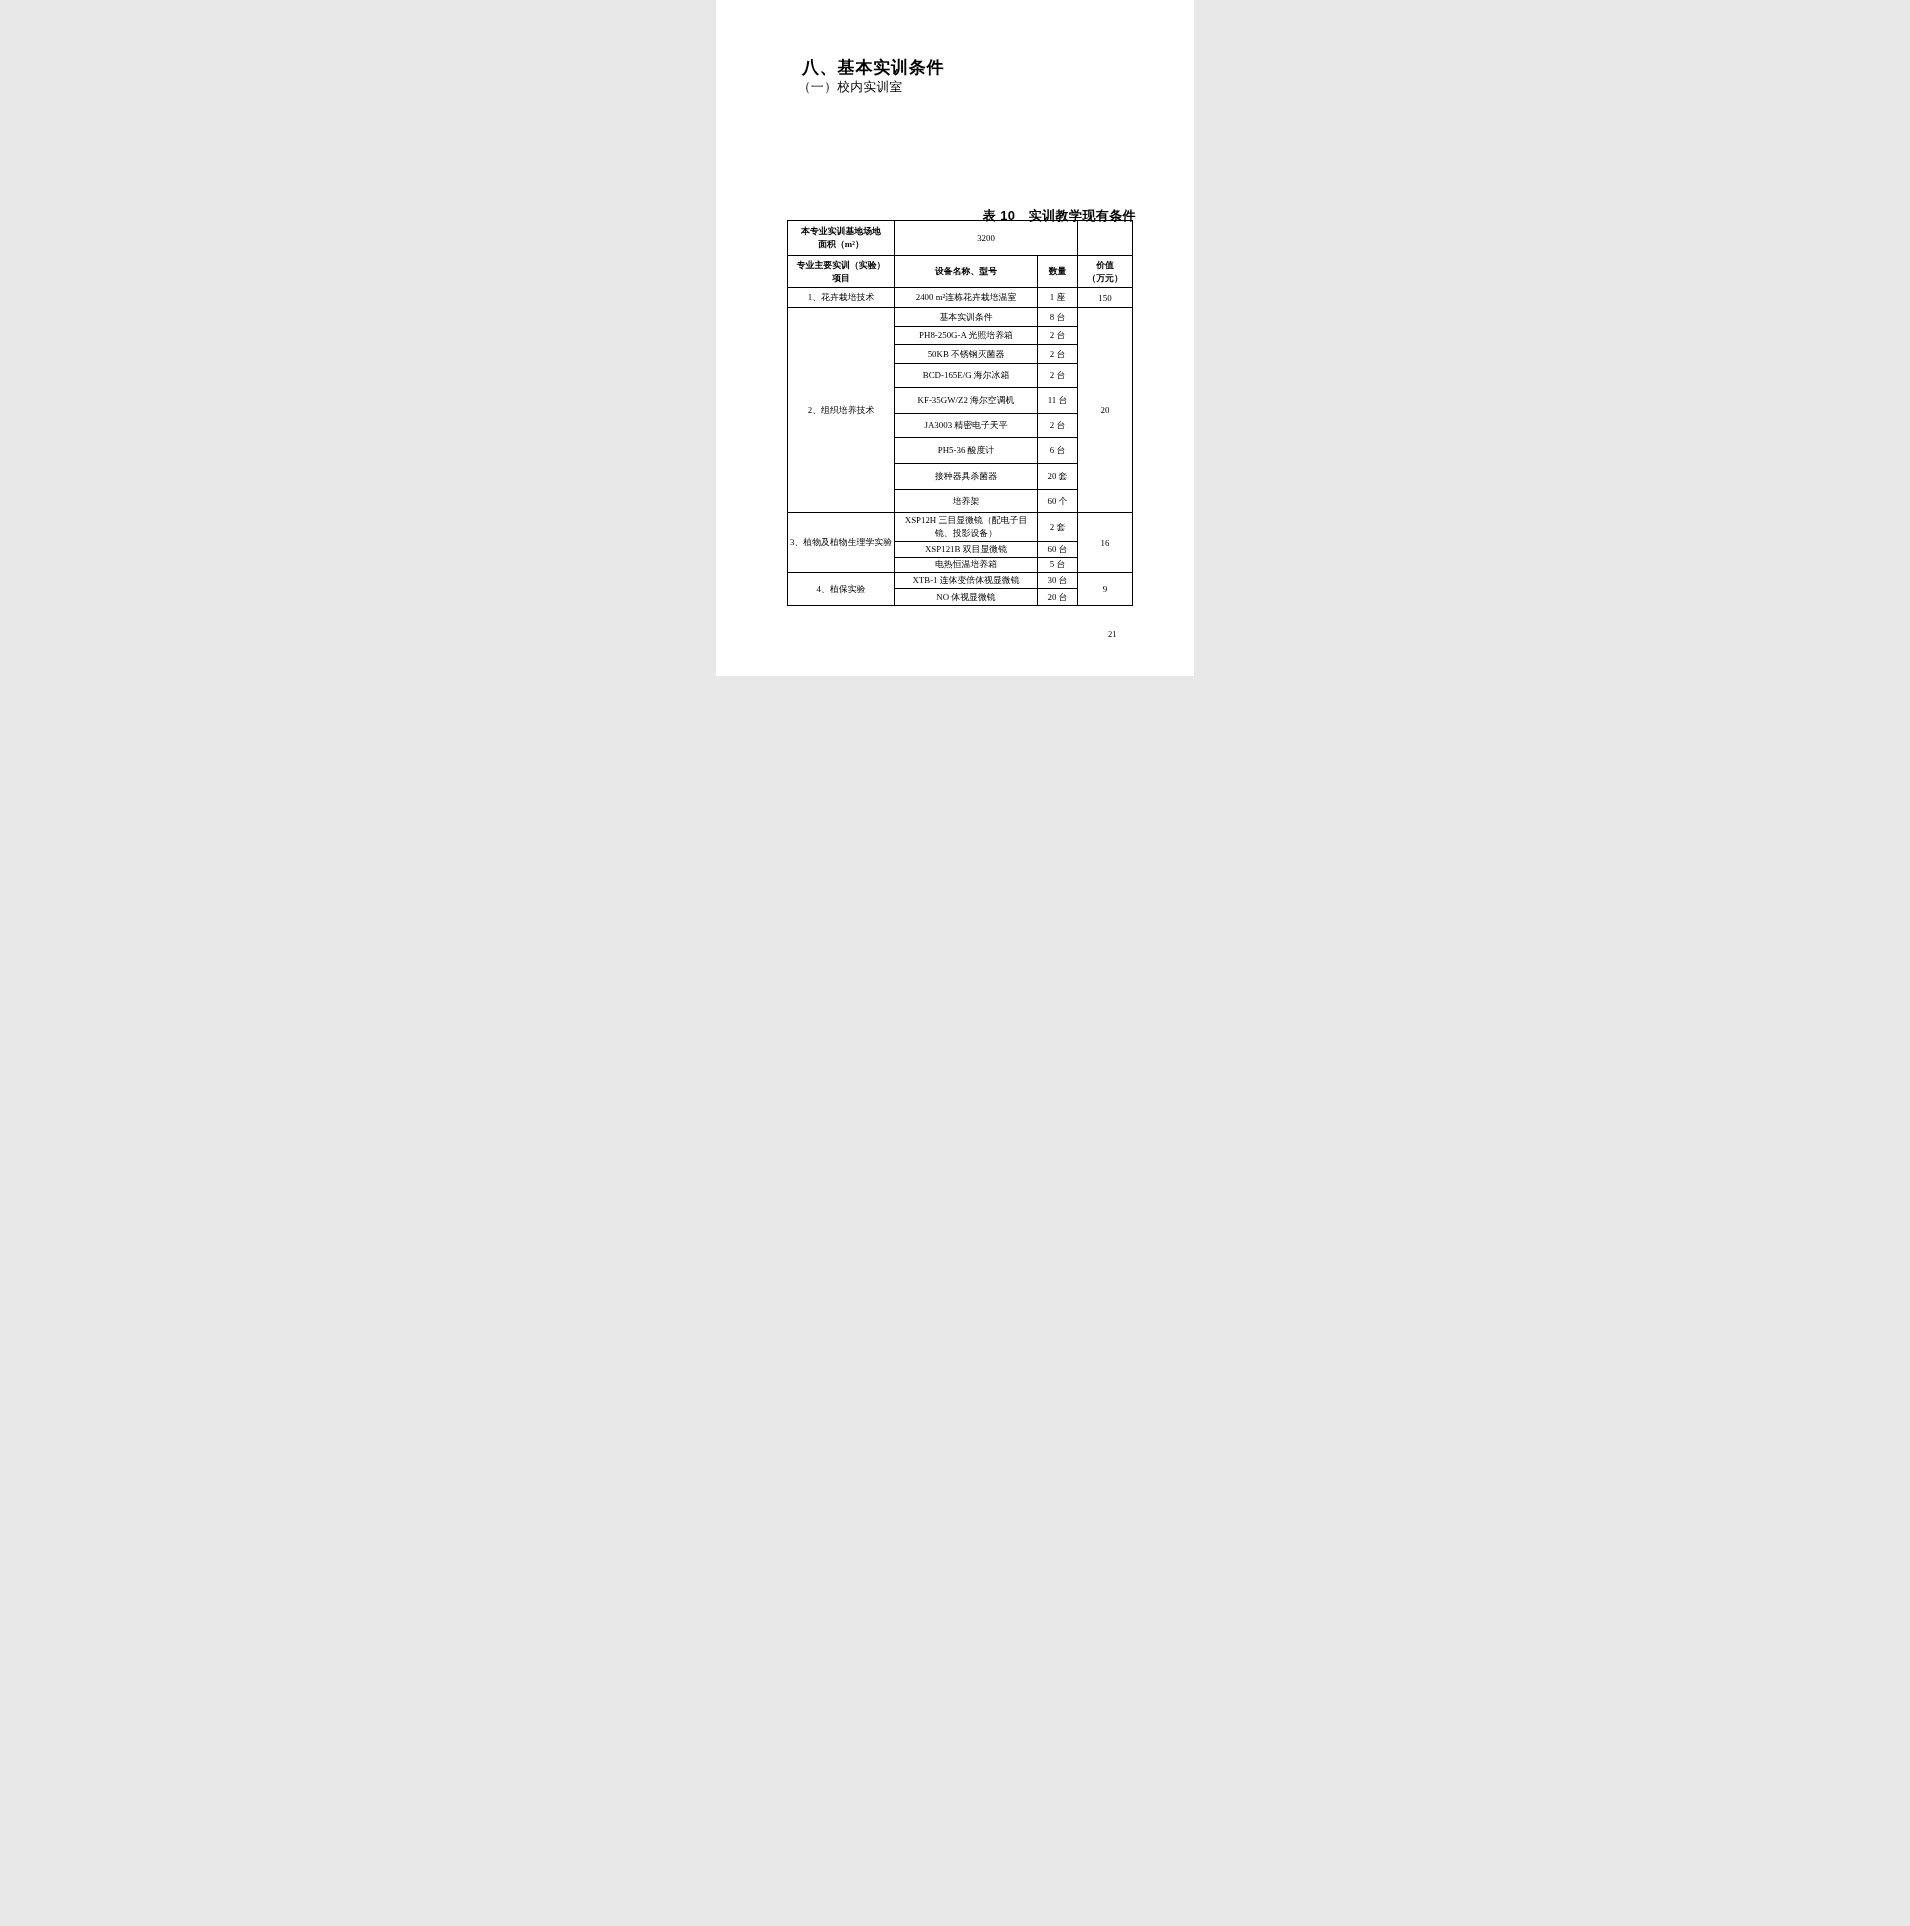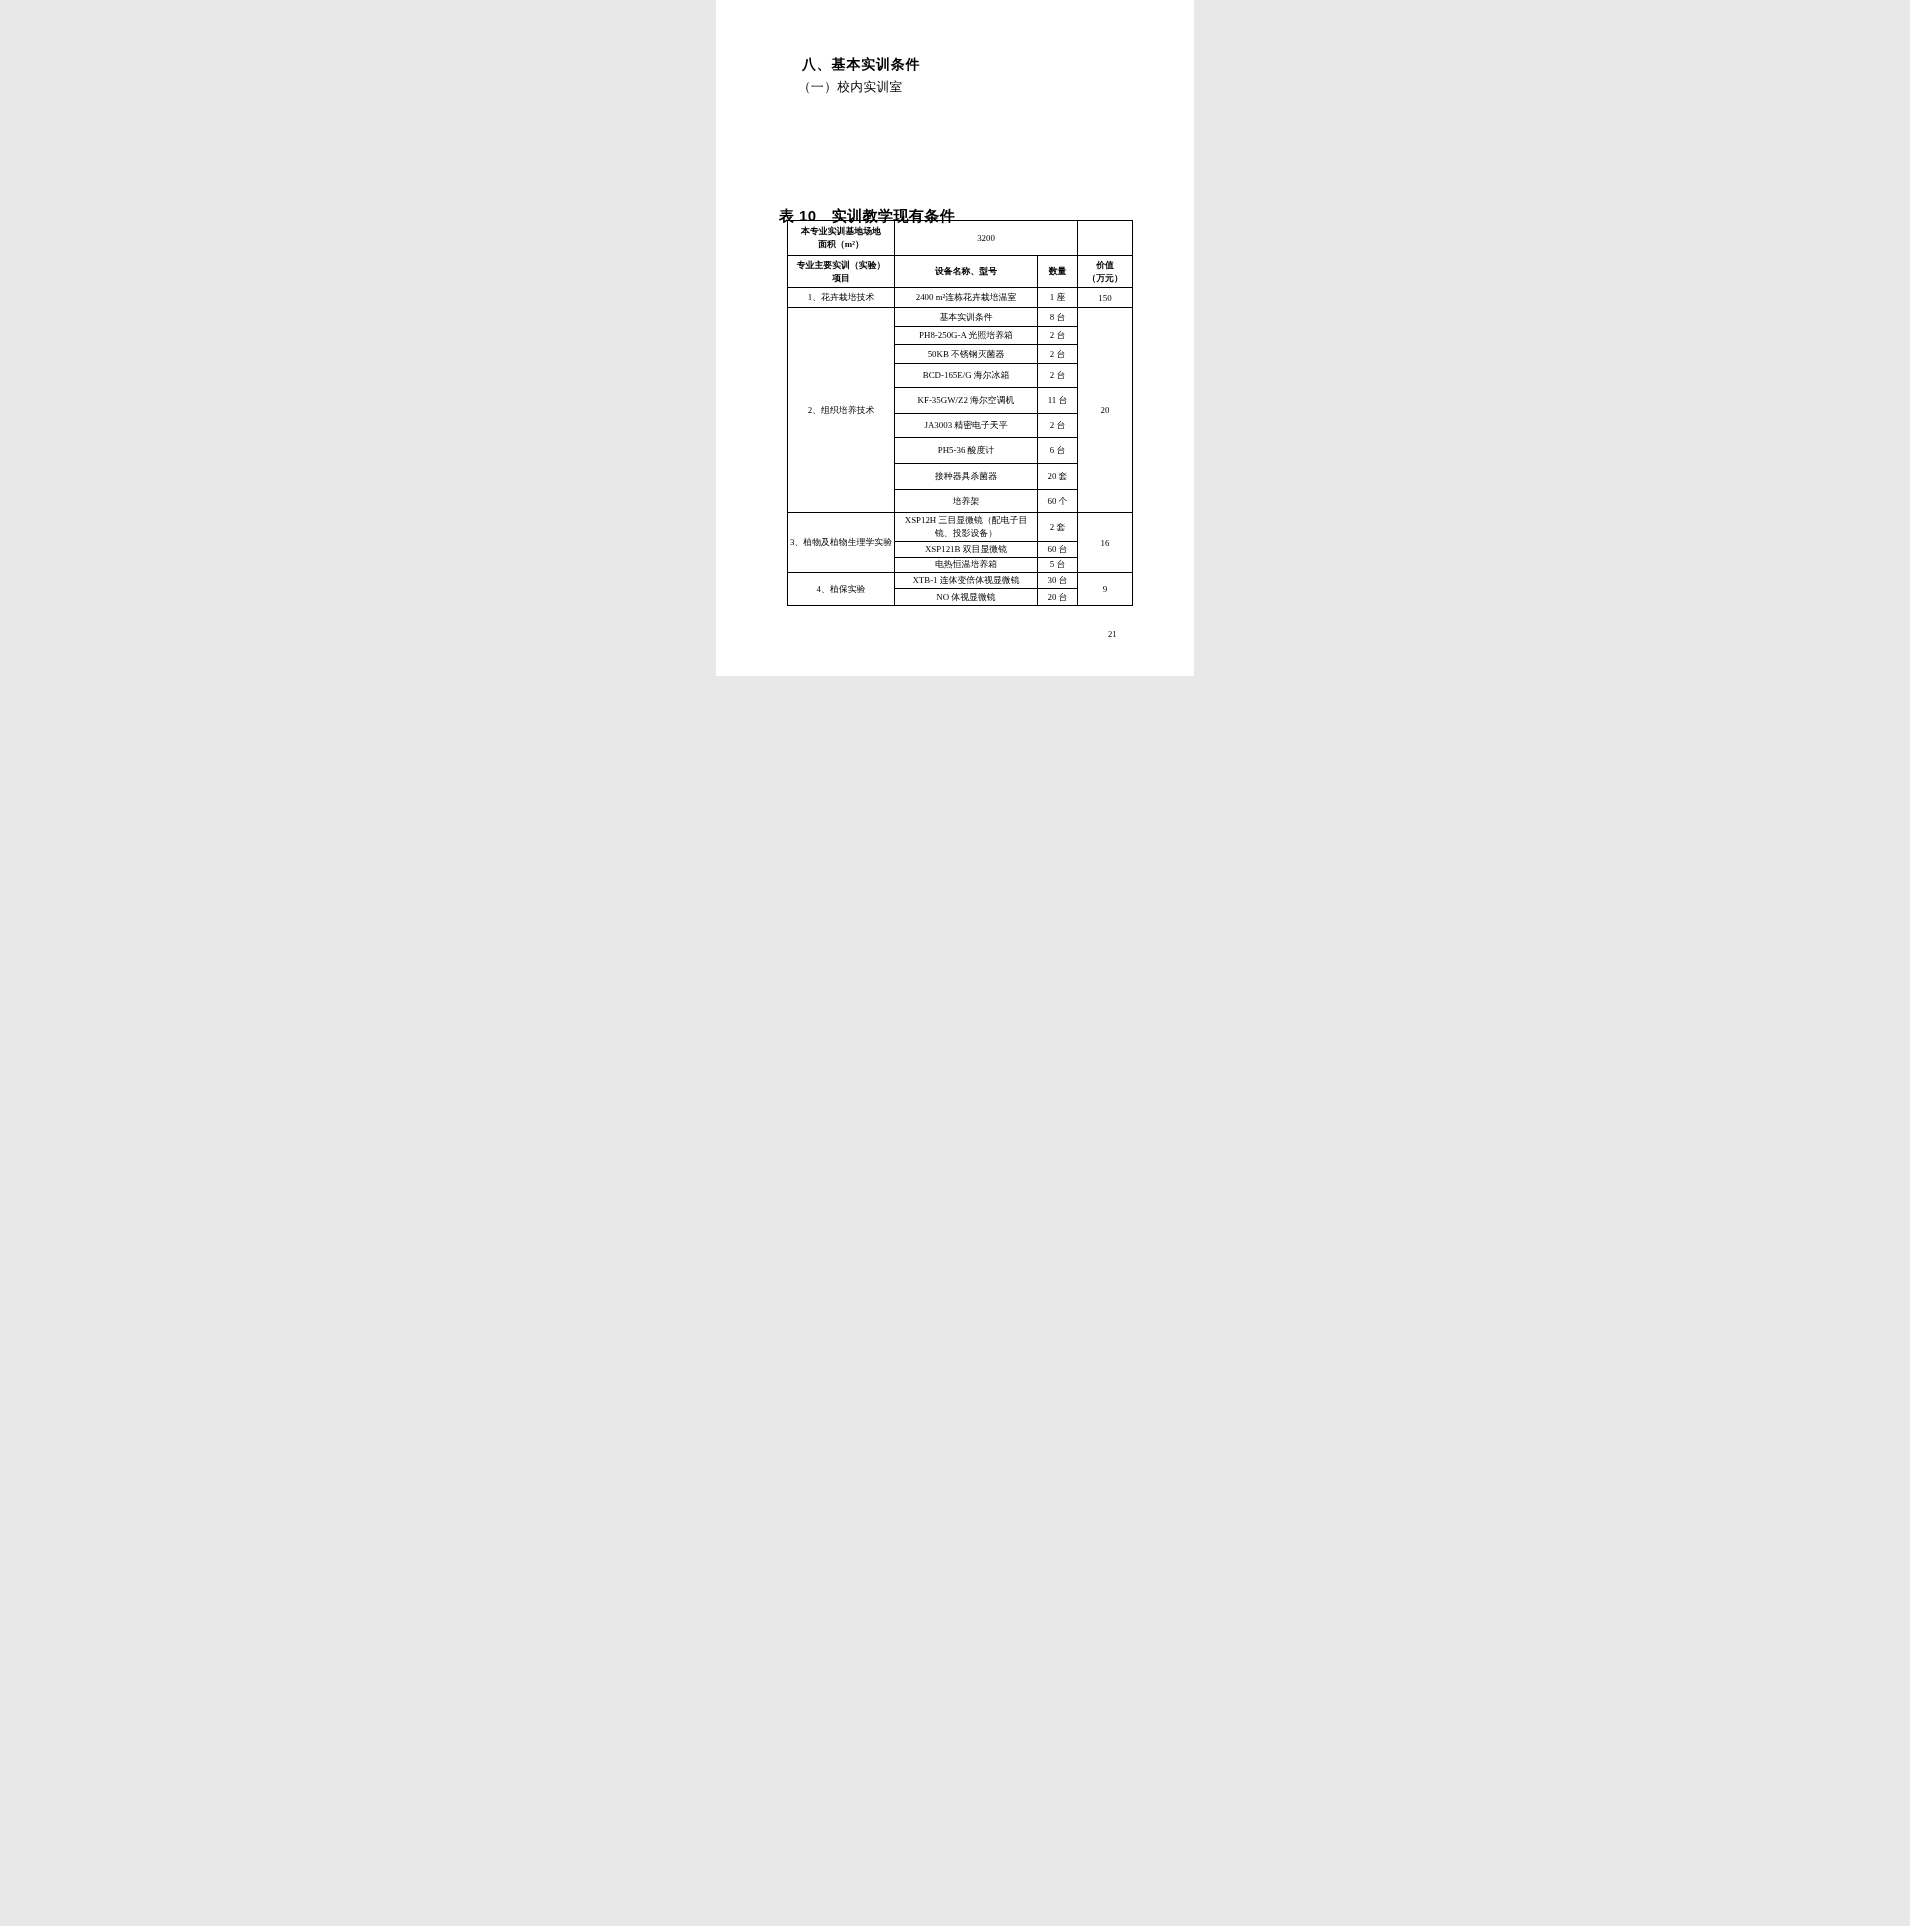--- a/index.html
+++ b/index.html
@@ -14,21 +14,21 @@
     margin: 0 auto;
     background: #ffffff;
     color: #000;
     font-family: "Liberation Serif", serif;
     overflow: hidden;
   }
   .doc-heading {
     position: absolute;
     left: 86px;
     top: 56px;
-    font-size: 14px;
+    font-size: 17px;
     font-weight: bold;
     letter-spacing: 0.8px;
     white-space: nowrap;
   }
   .doc-subheading {
     position: absolute;
     left: 82px;
     top: 79px;
     font-size: 12.7px;
     font-weight: 500;
@@ -43,22 +43,22 @@
     font-size: 12.7px;
     line-height: 18px;
     text-align: justify;
     text-indent: 25.4px;
   }
   .table-caption {
     position: absolute;
     left: 63px;
     top: 207px;
     width: 357px;
-    text-align: left;
-    font-size: 15px;
+    text-align: right;
+    font-size: 13px;
     font-weight: bold;
     font-family: "Liberation Sans", sans-serif;
     letter-spacing: 0.4px;
   }
   table.main-table {
     position: absolute;
     left: 71px;
     top: 220px;
     border-collapse: collapse;
     table-layout: fixed;

